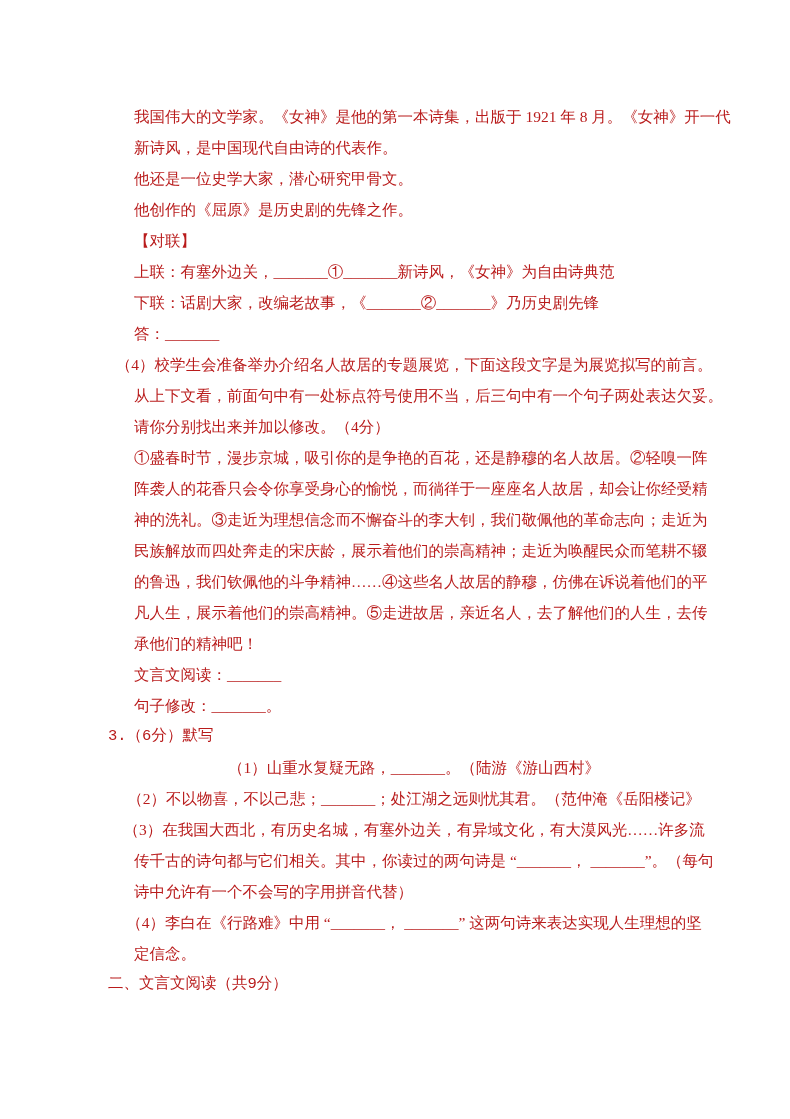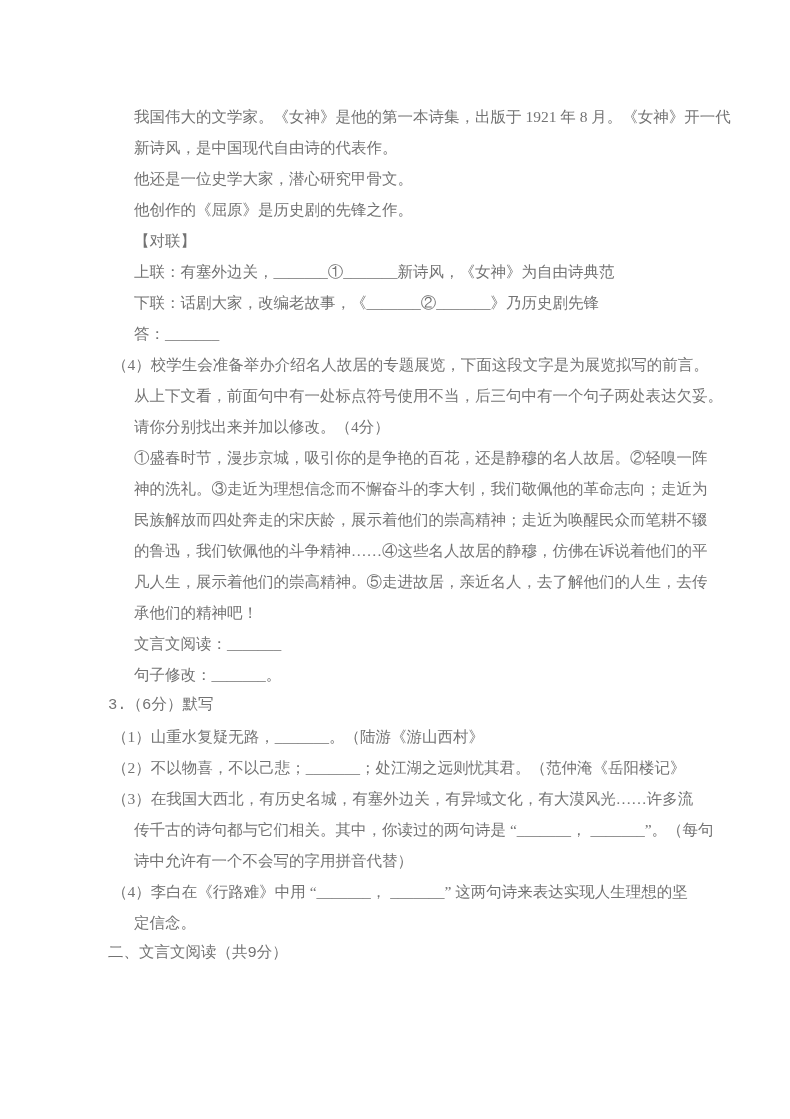--- a/index.html
+++ b/index.html
@@ -12,50 +12,51 @@
     width: 790px;
     height: 1119px;
     background: #ffffff;
     overflow: hidden;
   }
   .doc {
     position: absolute;
     top: 101px;
     left: 0;
     width: 780px;
-    color: #737373;
+    color: #b91c1c;
     font-family: "Liberation Serif", "DejaVu Serif", serif;
     font-size: 15.5px;
     line-height: 31px;
   }
   .line {
     white-space: pre-wrap;
     letter-spacing: 0;
   }
   .line.body { padding-left: 134px; }
   .line.q    { padding-left: 108px; font-family: Liberation Mono, monospace; }
-  .line.sub  { padding-left: 112px; }
+  .line.sub  { padding-left: 48px; text-align: center; }
 </style>
 </head>
 <body>
 
 <div class="page">
   <div class="doc" id="doc">
       <div class="line body">我国伟大的文学家。《女神》是他的第一本诗集，出版于 1921 年 8 月。《女神》开一代</div>
       <div class="line body">新诗风，是中国现代自由诗的代表作。</div>
       <div class="line body">他还是一位史学大家，潜心研究甲骨文。</div>
       <div class="line body">他创作的《屈原》是历史剧的先锋之作。</div>
       <div class="line body">【对联】</div>
       <div class="line body">上联：有塞外边关，_______①_______新诗风，《女神》为自由诗典范</div>
       <div class="line body">下联：话剧大家，改编老故事，《_______②_______》乃历史剧先锋</div>
       <div class="line body">答：_______</div>
       <div class="line sub">（4）校学生会准备举办介绍名人故居的专题展览，下面这段文字是为展览拟写的前言。</div>
       <div class="line body">从上下文看，前面句中有一处标点符号使用不当，后三句中有一个句子两处表达欠妥。</div>
       <div class="line body">请你分别找出来并加以修改。（4分）</div>
       <div class="line body">①盛春时节，漫步京城，吸引你的是争艳的百花，还是静穆的名人故居。②轻嗅一阵</div>
+      <div class="line body">阵袭人的花香只会令你享受身心的愉悦，而徜徉于一座座名人故居，却会让你经受精</div>
       <div class="line body">神的洗礼。③走近为理想信念而不懈奋斗的李大钊，我们敬佩他的革命志向；走近为</div>
       <div class="line body">民族解放而四处奔走的宋庆龄，展示着他们的崇高精神；走近为唤醒民众而笔耕不辍</div>
       <div class="line body">的鲁迅，我们钦佩他的斗争精神……④这些名人故居的静穆，仿佛在诉说着他们的平</div>
       <div class="line body">凡人生，展示着他们的崇高精神。⑤走进故居，亲近名人，去了解他们的人生，去传</div>
       <div class="line body">承他们的精神吧！</div>
       <div class="line body">文言文阅读：_______</div>
       <div class="line body">句子修改：_______。</div>
       <div class="line q">3.（6分）默写</div>
       <div class="line sub">（1）山重水复疑无路，_______。（陆游《游山西村》</div>
       <div class="line sub">（2）不以物喜，不以己悲；_______；处江湖之远则忧其君。（范仲淹《岳阳楼记》</div>

